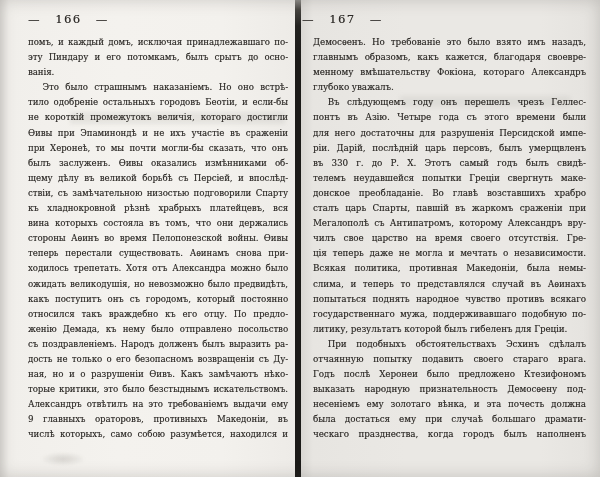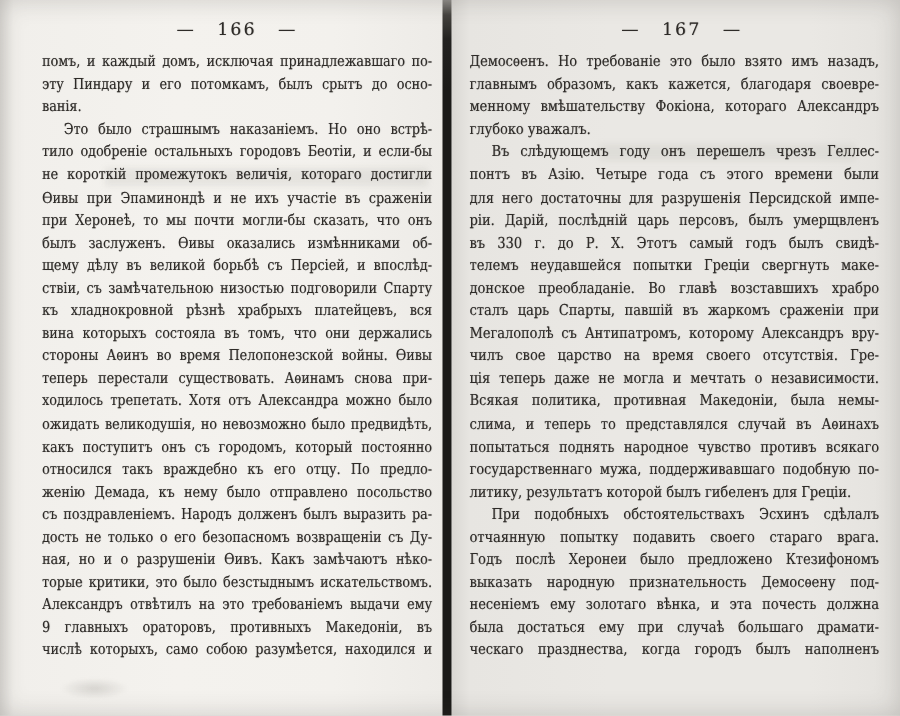--- a/index.html
+++ b/index.html
@@ -47,30 +47,30 @@
     left: 295px;
     top: 0;
     width: 6px;
     height: 477px;
     background: linear-gradient(180deg,
       #8f8d89 0px, #45433f 10px, #232220 26px, #1b1a18 60px, #1b1a18 100%);
   }
   .page-header {
     position: absolute;
     top: 12px;
-    text-align: center;
+    text-align: left;
     font-family: "DejaVu Serif", "Liberation Serif", serif;
     font-size: 11.5px;
     color: var(--ink, #2e2b28);
     letter-spacing: 1.5px;
     word-spacing: 9px;
     text-shadow: 0.3px 0.3px 0.5px rgba(46,43,40,0.55);
   }
   .page-header.left  { left: 28px;  width: 260px; }
-  .page-header.right { left: 318px; width: 273px; }
+  .page-header.right { left: 302px; width: 273px; }
 
   .text-block {
     position: absolute;
     top: 34px;
     font-family: "DejaVu Serif", "Liberation Serif", serif;
     font-size: 10px;
     color: var(--ink, #2e2b28);
     transform-origin: 0 0;
     text-shadow: 0.3px 0.3px 0.5px rgba(46,43,40,0.5);
     filter: blur(0.22px);

